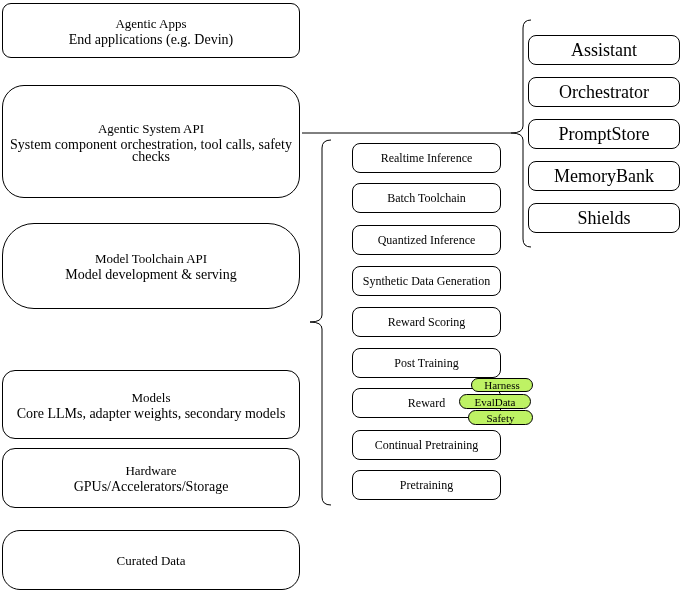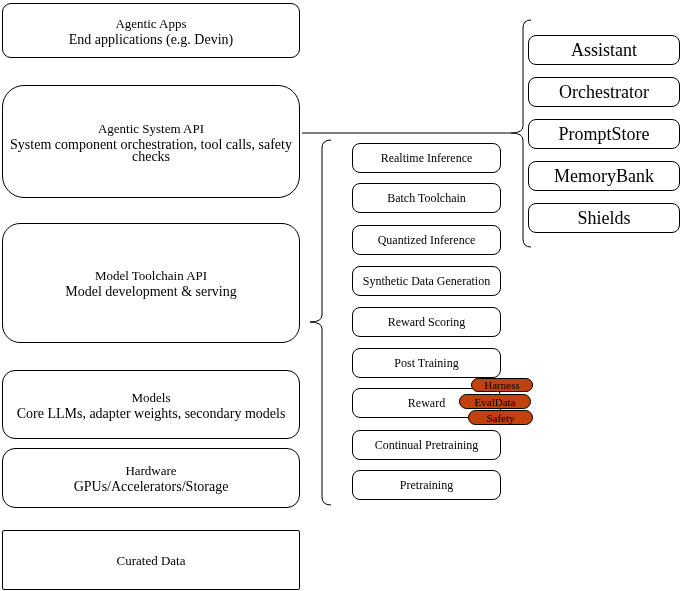--- a/index.html
+++ b/index.html
@@ -11,21 +11,21 @@
   .node{
     position:absolute;border:1px solid #000;background:#fff;box-sizing:border-box;
     display:flex;align-items:center;justify-content:center;text-align:center;
   }
   .big{left:2px;width:298px;flex-direction:column;gap:3px;}
   .big .title{font-size:13px;line-height:15px;}
   .big .sub{font-size:14px;line-height:12px;}
   .mid{left:331px;width:149px;height:30px;border-radius:8px;font-size:12px;margin-left:21px;}
   .rgt{left:528px;width:152px;height:30px;border-radius:8px;font-size:18px;}
   .pill{
-    position:absolute;border:1px solid #000;background:#c2410c;box-sizing:border-box;
+    position:absolute;border:1px solid #000;background:#bef264;box-sizing:border-box;
     border-radius:9px;display:flex;align-items:center;justify-content:center;
     font-size:11px;z-index:2;
   }
 </style>
 </head>
 <body>
 
 <div class="canvas">
 
   <svg class="overlay" width="682" height="591" viewBox="0 0 682 591" fill="none">
@@ -37,36 +37,36 @@
   <div class="node big" style="top:3px;height:55px;border-radius:9px">
     <div class="title">Agentic Apps</div>
     <div class="sub">End applications (e.g. Devin)</div>
   </div>
 
   <div class="node big" style="top:85px;height:113px;border-radius:22px">
     <div class="title">Agentic System API</div>
     <div class="sub">System component orchestration, tool calls, safety checks</div>
   </div>
 
-  <div class="node big" style="top:223px;height:120px;border-radius:18px">
+  <div class="node big" style="top:223px;height:86px;border-radius:32px">
     <div class="title">Model Toolchain API</div>
     <div class="sub">Model development &amp; serving</div>
   </div>
 
   <div class="node big" style="top:370px;height:69px;border-radius:13px">
     <div class="title">Models</div>
     <div class="sub">Core LLMs, adapter weights, secondary models</div>
   </div>
 
   <div class="node big" style="top:448px;height:60px;border-radius:13px">
     <div class="title">Hardware</div>
     <div class="sub">GPUs/Accelerators/Storage</div>
   </div>
 
-  <div class="node big" style="top:530px;height:60px;border-radius:2px">
+  <div class="node big" style="top:530px;height:60px;border-radius:18px">
     <div class="title">Curated Data</div>
   </div>
 
   <div class="node mid" style="top:143px">
     <span>Realtime Inference</span>
   </div>
   <div class="node mid" style="top:183px">
     <span>Batch Toolchain</span>
   </div>
   <div class="node mid" style="top:225px">

